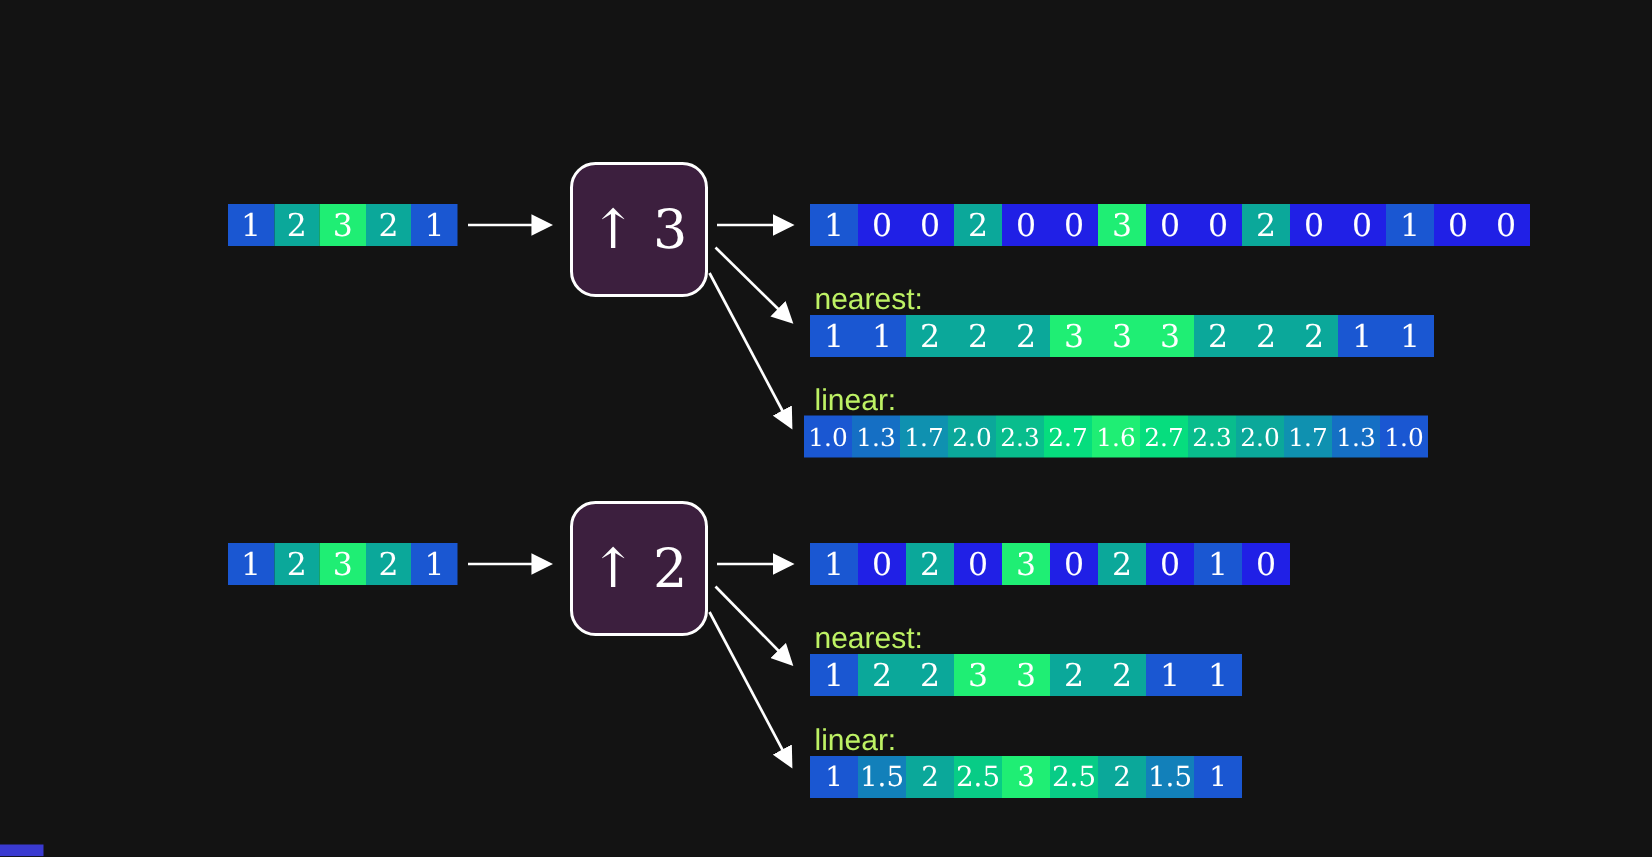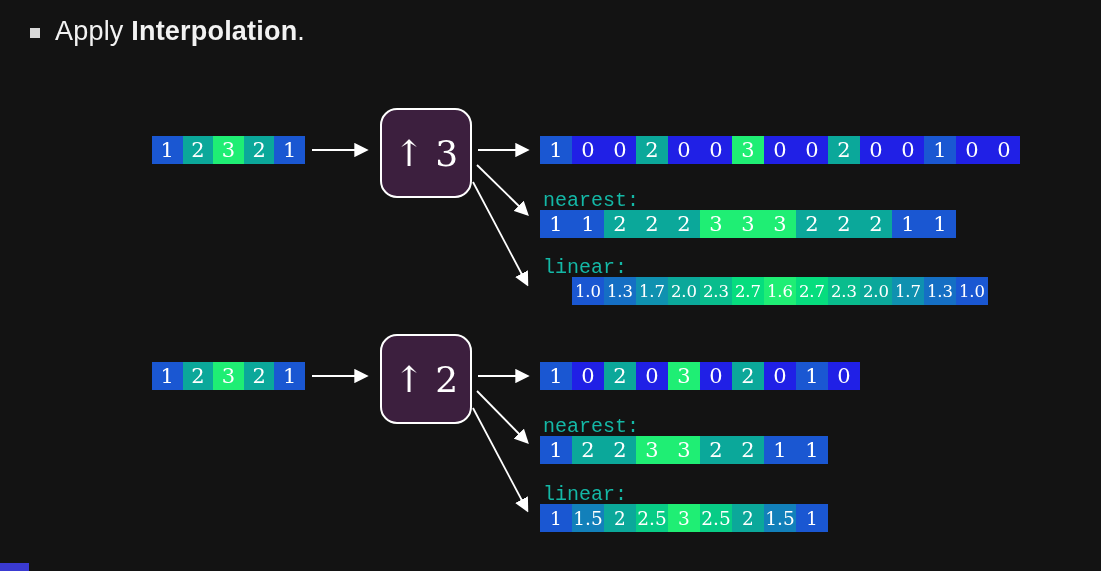--- a/index.html
+++ b/index.html
@@ -25,22 +25,22 @@
   }
   .small{font-size:16.5px;}
   .mid{font-size:18.5px;}
   .factor-box{
     position:absolute;width:92px;height:90px;background:#3c1f3e;
     border:2.5px solid #ffffff;border-radius:17px;
     display:flex;align-items:center;justify-content:center;box-sizing:border-box;
   }
   .factor-label{color:#ffffff;font-family:"DejaVu Serif","Liberation Serif",serif;font-size:36px;}
   .method-label{
-    position:absolute;color:#14b8a6;
-    font-family:Liberation Mono, monospace;font-size:20px;
+    position:absolute;color:#bef264;
+    font-family:Liberation Sans, sans-serif;font-size:20px;
   }
   .progress{position:absolute;left:0;top:563px;width:29px;height:8px;background:#3a3ad1;}
 </style>
 </head>
 <body>
 
 <div class="slide">
 
   <svg class="arrows" width="1101" height="571" viewBox="0 0 1101 571">
     <defs>
@@ -51,24 +51,20 @@
     <line class="arrow" x1="312" y1="150" x2="366" y2="150" marker-end="url(#ah)"></line>
     <line class="arrow" x1="478" y1="150" x2="527" y2="150" marker-end="url(#ah)"></line>
     <line class="arrow" x1="477" y1="165" x2="527" y2="214" marker-end="url(#ah)"></line>
     <line class="arrow" x1="473" y1="182" x2="527" y2="284" marker-end="url(#ah)"></line>
     <line class="arrow" x1="312" y1="376" x2="366" y2="376" marker-end="url(#ah)"></line>
     <line class="arrow" x1="478" y1="376" x2="527" y2="376" marker-end="url(#ah)"></line>
     <line class="arrow" x1="477" y1="391" x2="527" y2="442" marker-end="url(#ah)"></line>
     <line class="arrow" x1="473" y1="408" x2="527" y2="510" marker-end="url(#ah)"></line>
   </svg>
 
-  <div class="title-line">
-    <span class="bullet-square"></span>
-    <span class="title-text"><span>Apply </span><span class="title-bold">Interpolation</span><span>.</span></span>
-  </div>
 
   <div class="cells" style="left:152px;top:136px;--cw:30.6px;">
       <span class="cell" style="background: rgb(26, 87, 210);">1</span>
       <span class="cell" style="background: rgb(11, 168, 154);">2</span>
       <span class="cell" style="background: rgb(31, 238, 116);">3</span>
       <span class="cell" style="background: rgb(11, 168, 154);">2</span>
       <span class="cell" style="background: rgb(26, 87, 210);">1</span>
     </div>
   <div class="factor-box" style="left:380px;top:108px;">
     <span class="factor-label">↑ 3</span>
@@ -100,21 +96,21 @@
       <span class="cell" style="background: rgb(31, 238, 116);">3</span>
       <span class="cell" style="background: rgb(31, 238, 116);">3</span>
       <span class="cell" style="background: rgb(31, 238, 116);">3</span>
       <span class="cell" style="background: rgb(11, 168, 154);">2</span>
       <span class="cell" style="background: rgb(11, 168, 154);">2</span>
       <span class="cell" style="background: rgb(11, 168, 154);">2</span>
       <span class="cell" style="background: rgb(26, 87, 210);">1</span>
       <span class="cell" style="background: rgb(26, 87, 210);">1</span>
     </div>
   <div class="method-label" style="left:543px;top:256px;">linear:</div>
-  <div class="cells small" style="left:572px;top:277px;">
+  <div class="cells small" style="left:536px;top:277px;">
       <span class="cell" style="background: rgb(26, 87, 210);">1.0</span>
       <span class="cell" style="background: rgb(21, 111, 196);">1.3</span>
       <span class="cell" style="background: rgb(15, 145, 176);">1.7</span>
       <span class="cell" style="background: rgb(11, 168, 154);">2.0</span>
       <span class="cell" style="background: rgb(9, 189, 141);">2.3</span>
       <span class="cell" style="background: rgb(6, 221, 126);">2.7</span>
       <span class="cell" style="background: rgb(31, 238, 116);">1.6</span>
       <span class="cell" style="background: rgb(6, 221, 126);">2.7</span>
       <span class="cell" style="background: rgb(9, 189, 141);">2.3</span>
       <span class="cell" style="background: rgb(11, 168, 154);">2.0</span>

